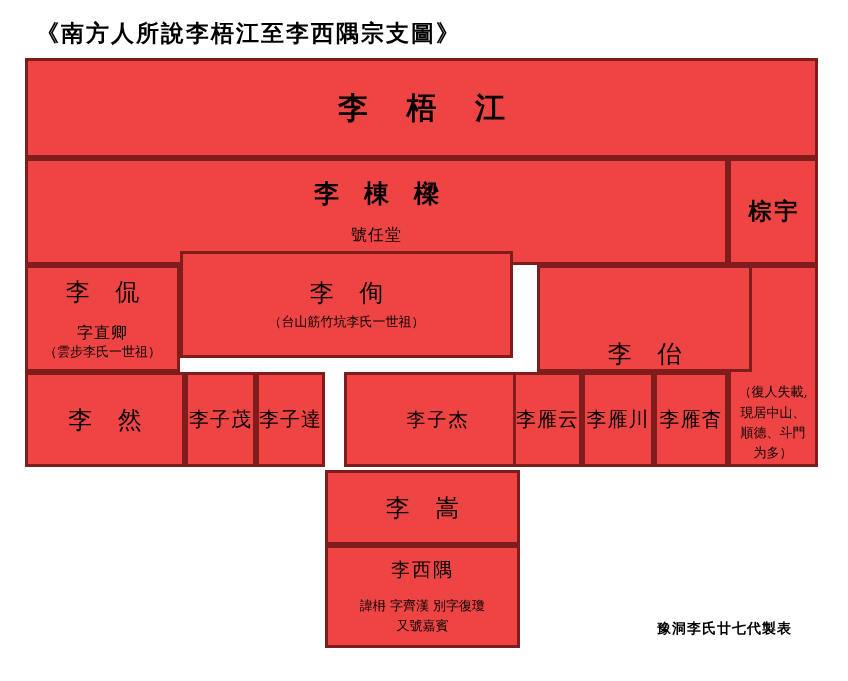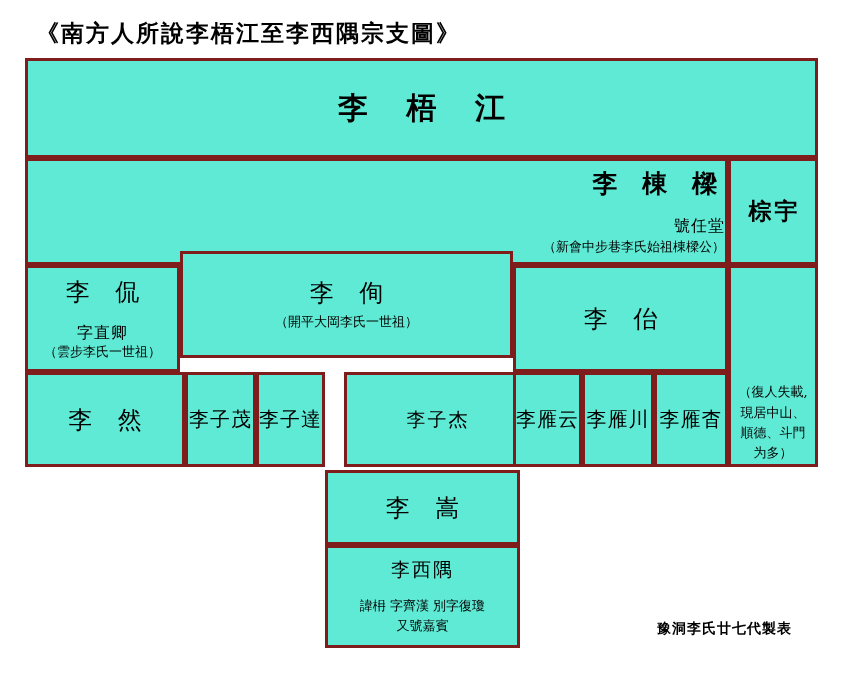--- a/index.html
+++ b/index.html
@@ -27,21 +27,21 @@
     letter-spacing: 2px;
     white-space: nowrap;
     font-family: "DejaVu Serif", "Liberation Serif", serif;
   }
 
   
   .cell {
     position: absolute;
     box-sizing: border-box;
     border: 2px solid #7f1d1d;
-    background: #5eead4;
+    background: #ef4444;
     display: flex;
     flex-direction: column;
     align-items: center;
     justify-content: center;
     text-align: center;
     line-height: 1.25;
     overflow: hidden;
   }
   .cell.thick { border-width: 3px; }
 
@@ -108,24 +108,23 @@
 </style>
 </head>
 <body>
 
 <div class="chart-title">《南方人所說李梧江至李西隅宗支圖》</div>
 
 <div class="cell thick" style="left:25px; top:58px; width:793px; height:100px;">
   <div class="name-xl">李 梧 江</div>
 </div>
 
-<div class="cell thick" style="left:25px; top:158px; width:703px; height:107px;align-items:flex-end;">
+<div class="cell thick" style="left:25px; top:158px; width:703px; height:107px;">
   <div class="name-lg">李 棟 樑</div>
   <div class="sub-1">號任堂</div>
-  <div class="sub-2">（新會中步巷李氏始祖棟樑公）</div>
 </div>
 
 <div class="cell thick" style="left:728px; top:158px; width:90px; height:107px;">
   <div class="name-right">棕宇</div>
 </div>
 
 <div class="cell thick" style="left:728px; top:265px; width:90px; height:202px; justify-content:flex-end; padding-bottom:1px;">
   <div class="note-col">
     <span class="nl">（復人失載,</span>
     <span class="nl">現居中山、</span>
@@ -135,24 +134,24 @@
 </div>
 
 <div class="cell thick" style="left:25px; top:265px; width:155px; height:107px;">
   <div class="name-md">李 侃</div>
   <div class="sub-1">字直卿</div>
   <div class="sub-note">（雲步李氏一世祖）</div>
 </div>
 
 <div class="cell thick" style="left:180px; top:251px; width:333px; height:107px;">
   <div class="name-md">李 侚</div>
-  <div class="sub-note" style="margin-top:6px;">（開平大岡李氏一世祖）</div>
+  <div class="sub-note" style="margin-top:6px;">（台山筋竹坑李氏一世祖）</div>
 </div>
 
-<div class="cell thick" style="left:513px; top:265px; width:215px; height:107px;">
+<div class="cell thick" style="left:537px; top:265px; width:215px; height:107px;justify-content:flex-end;">
   <div class="name-md">李 佁</div>
 </div>
 
 <div class="cell thick" style="left:25px; top:372px; width:160px; height:95px;">
   <div class="name-md">李 然</div>
 </div>
 
 <div class="cell thick" style="left:185px; top:372px; width:71px; height:95px;">
   <div class="name-sm">李子茂</div>
 </div>

